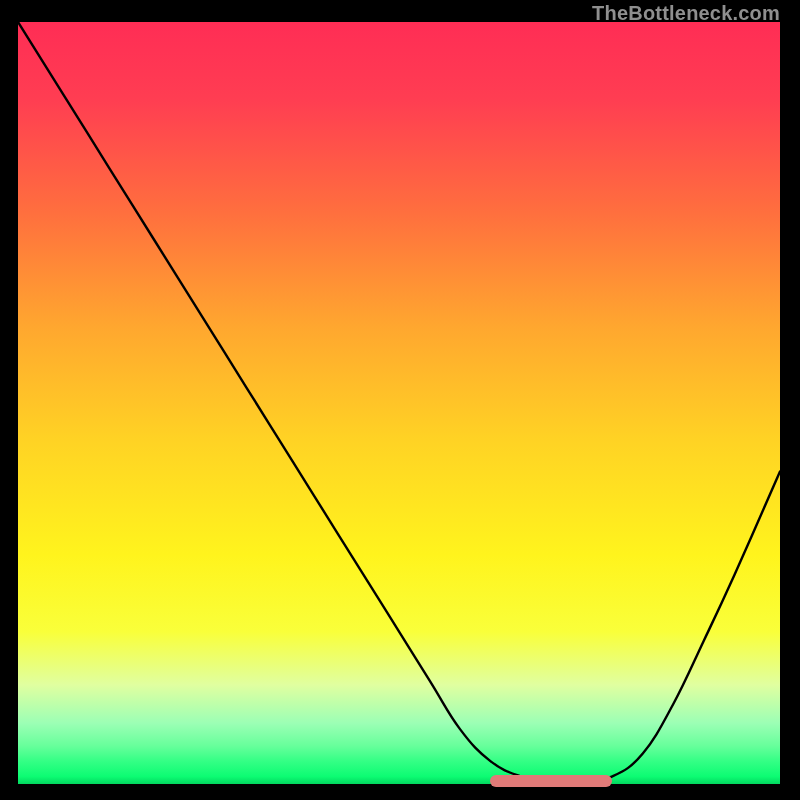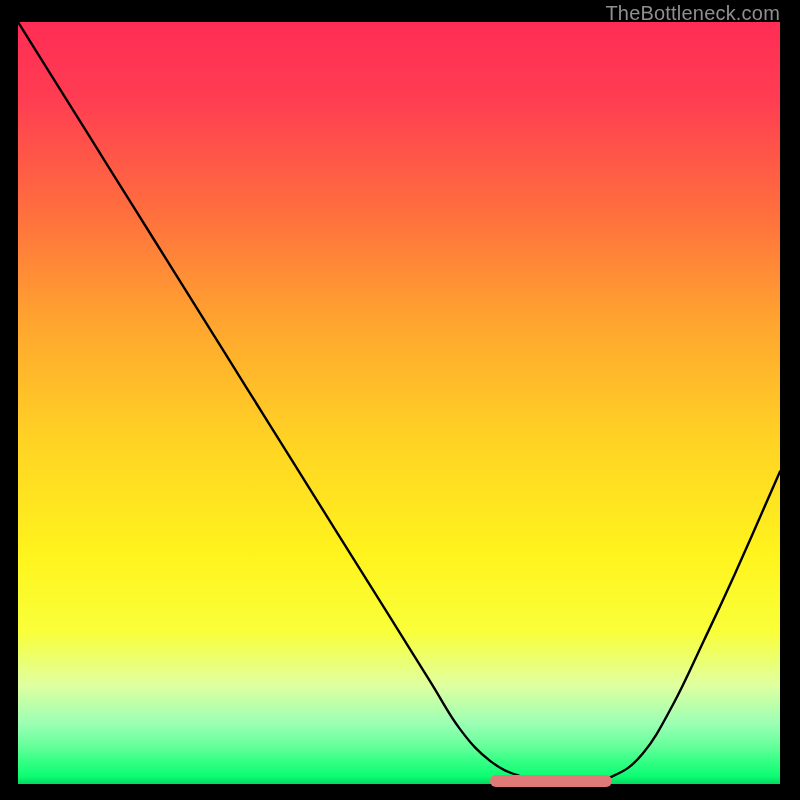--- a/index.html
+++ b/index.html
@@ -51,21 +51,21 @@
     position: absolute;
     height: 12px;
     border-radius: 6px;
     background: #e07a78;
   }
   .watermark {
     position: absolute;
     top: 2px;
     right: 20px;
     color: #8f8f8f;
-    font-weight: 400;
+    font-weight: 700;
     font-size: 20px;
     letter-spacing: 0.01em;
     user-select: none;
   }
 </style>
 </head>
 <body>
 
 <div class="chart-container">
   <div class="plot-area">

